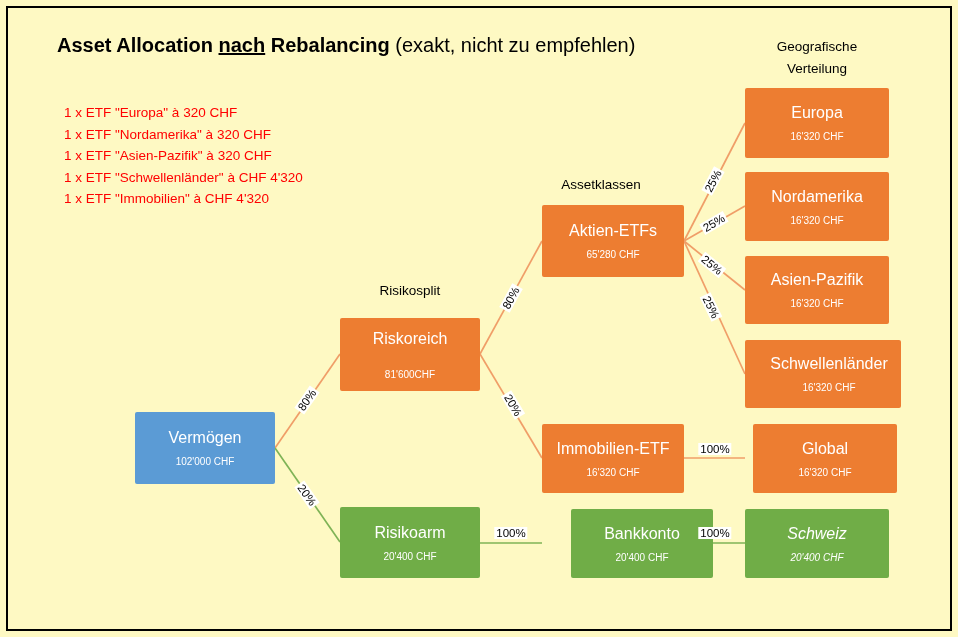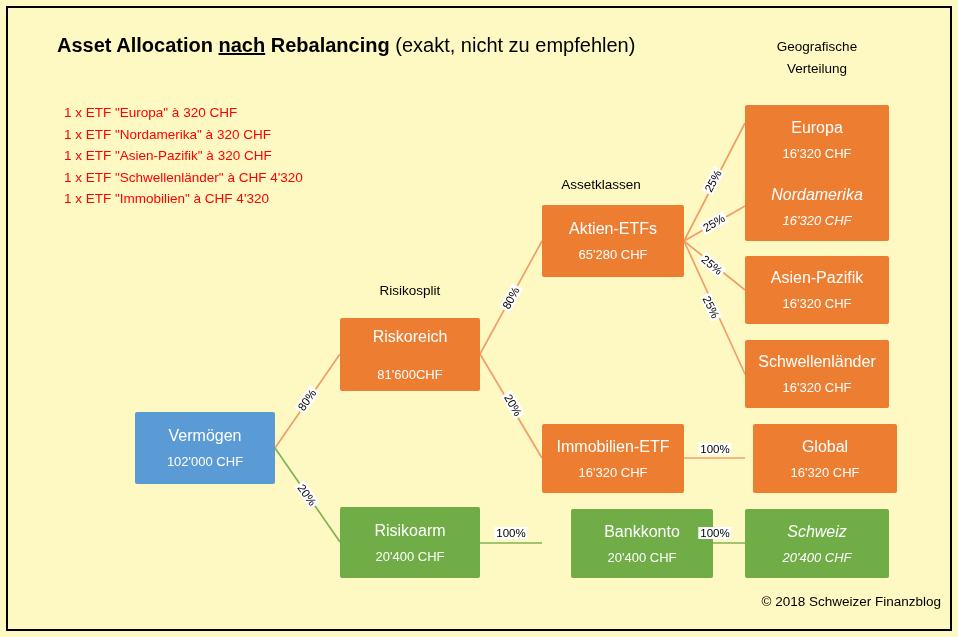--- a/index.html
+++ b/index.html
@@ -16,21 +16,21 @@
   .notes { position:absolute; left:64px; top:102px; font-size:13.5px; line-height:21.5px; }
   .notes .heading { font-weight:bold; }
 
   .col-label { position:absolute; font-size:13.5px; color:#000; text-align:center; line-height:22px; }
 
   .node {
     position:absolute; display:flex; flex-direction:column; justify-content:center;
     align-items:center; gap:9px; color:#fff; text-align:center; border-radius:2px;
   }
   .node .t { font-size:16px; }
-  .node .a { font-size:13px; }
+  .node .a { font-size:10px; }
 
   .wires { position:absolute; left:0; top:0; pointer-events:none; }
   .wires line { stroke-width:1.7px; fill:none; }
 
   .edge-label {
     position:absolute; font-size:11.5px; color:#000; background:#fff; padding:0 2px;
     transform:translate(-50%,-50%) rotate(var(--rot,0deg)); white-space:nowrap;
   }
 
   .copyright { position:absolute; right:17px; top:594px; font-size:13.5px; color:#000; }
@@ -94,36 +94,36 @@
   <div class="node" style="left: 542px; top: 424px; width: 142px; height: 69px; background-color: rgb(237, 125, 49);">
     <div class="t">Immobilien-ETF</div>
     <div class="a">16'320 CHF</div>
   </div>
 
   <div class="node" style="left: 542px; top: 509px; width: 142px; height: 69px; background-color: rgb(112, 173, 71); margin-left: 29px;">
     <div class="t">Bankkonto</div>
     <div class="a">20'400 CHF</div>
   </div>
 
-  <div class="node" style="left: 745px; top: 105px; width: 144px; height: 70px; background-color: rgb(237, 125, 49);">
+  <div class="node" style="left: 745px; top: 88px; width: 144px; height: 70px; background-color: rgb(237, 125, 49);">
     <div class="t">Europa</div>
     <div class="a">16'320 CHF</div>
   </div>
 
-  <div class="node" style="left: 745px; top: 172px; width: 144px; height: 69px; background-color: rgb(237, 125, 49); font-style: italic;">
+  <div class="node" style="left: 745px; top: 172px; width: 144px; height: 69px; background-color: rgb(237, 125, 49);">
     <div class="t">Nordamerika</div>
     <div class="a">16'320 CHF</div>
   </div>
 
   <div class="node" style="left: 745px; top: 256px; width: 144px; height: 68px; background-color: rgb(237, 125, 49);">
     <div class="t">Asien-Pazifik</div>
     <div class="a">16'320 CHF</div>
   </div>
 
-  <div class="node" style="left: 745px; top: 340px; width: 144px; height: 68px; background-color: rgb(237, 125, 49);">
+  <div class="node" style="left: 745px; top: 340px; width: 144px; height: 68px; background-color: rgb(237, 125, 49); padding-left: 12px;">
     <div class="t">Schwellenländer</div>
     <div class="a">16'320 CHF</div>
   </div>
 
   <div class="node" style="left: 745px; top: 424px; width: 144px; height: 69px; background-color: rgb(237, 125, 49); margin-left: 8px;">
     <div class="t">Global</div>
     <div class="a">16'320 CHF</div>
   </div>
 
   <div class="node" style="left: 745px; top: 509px; width: 144px; height: 69px; background-color: rgb(112, 173, 71); font-style: italic;">
@@ -136,16 +136,15 @@
   <span class="edge-label" style="left:511px;top:298px;--rot:-61deg">80%</span>
   <span class="edge-label" style="left:513px;top:405px;--rot:59deg">20%</span>
   <span class="edge-label" style="left:511px;top:533px;--rot:0deg">100%</span>
   <span class="edge-label" style="left:713px;top:181px;--rot:-62deg">25%</span>
   <span class="edge-label" style="left:714px;top:223px;--rot:-30deg">25%</span>
   <span class="edge-label" style="left:712px;top:265px;--rot:39deg">25%</span>
   <span class="edge-label" style="left:711px;top:307px;--rot:64deg">25%</span>
   <span class="edge-label" style="left:715px;top:449px;--rot:0deg">100%</span>
   <span class="edge-label" style="left:715px;top:533px;--rot:0deg">100%</span>
 
-  <div class="copyright">© 2018 Schweizer Finanzblog</div>
 
   <div class="frame"></div>
 </div>
 
 </body></html>

